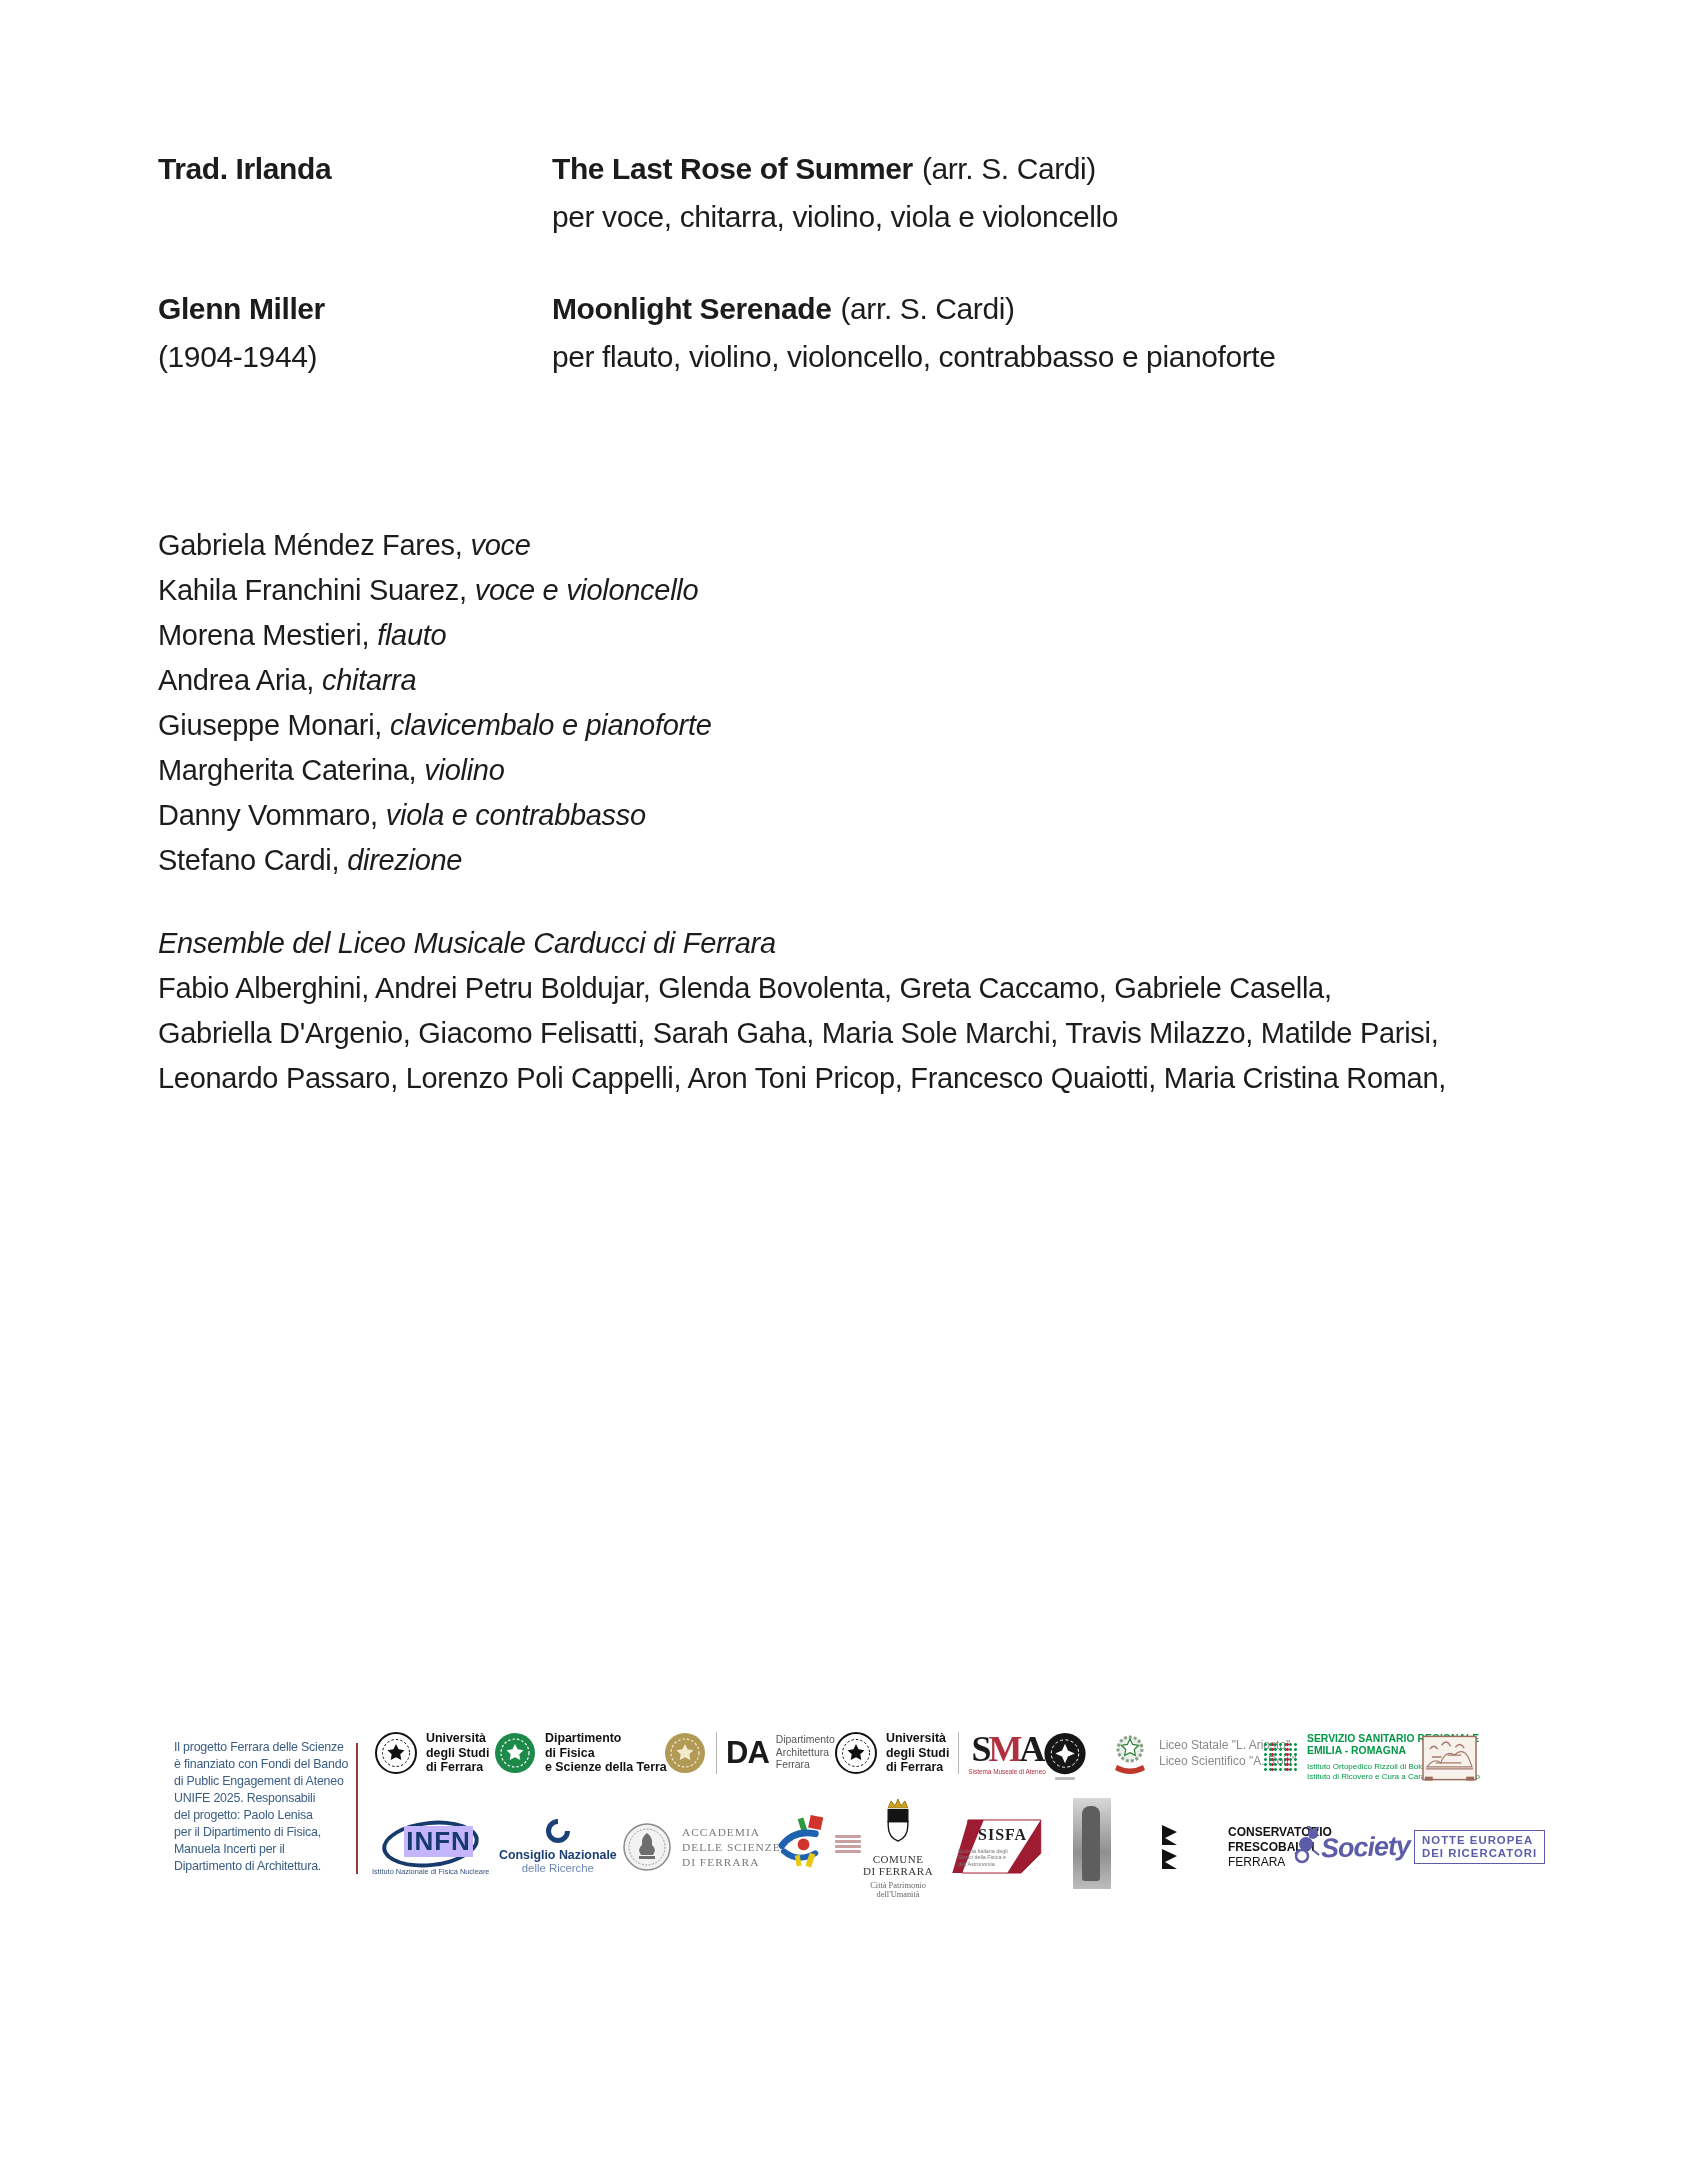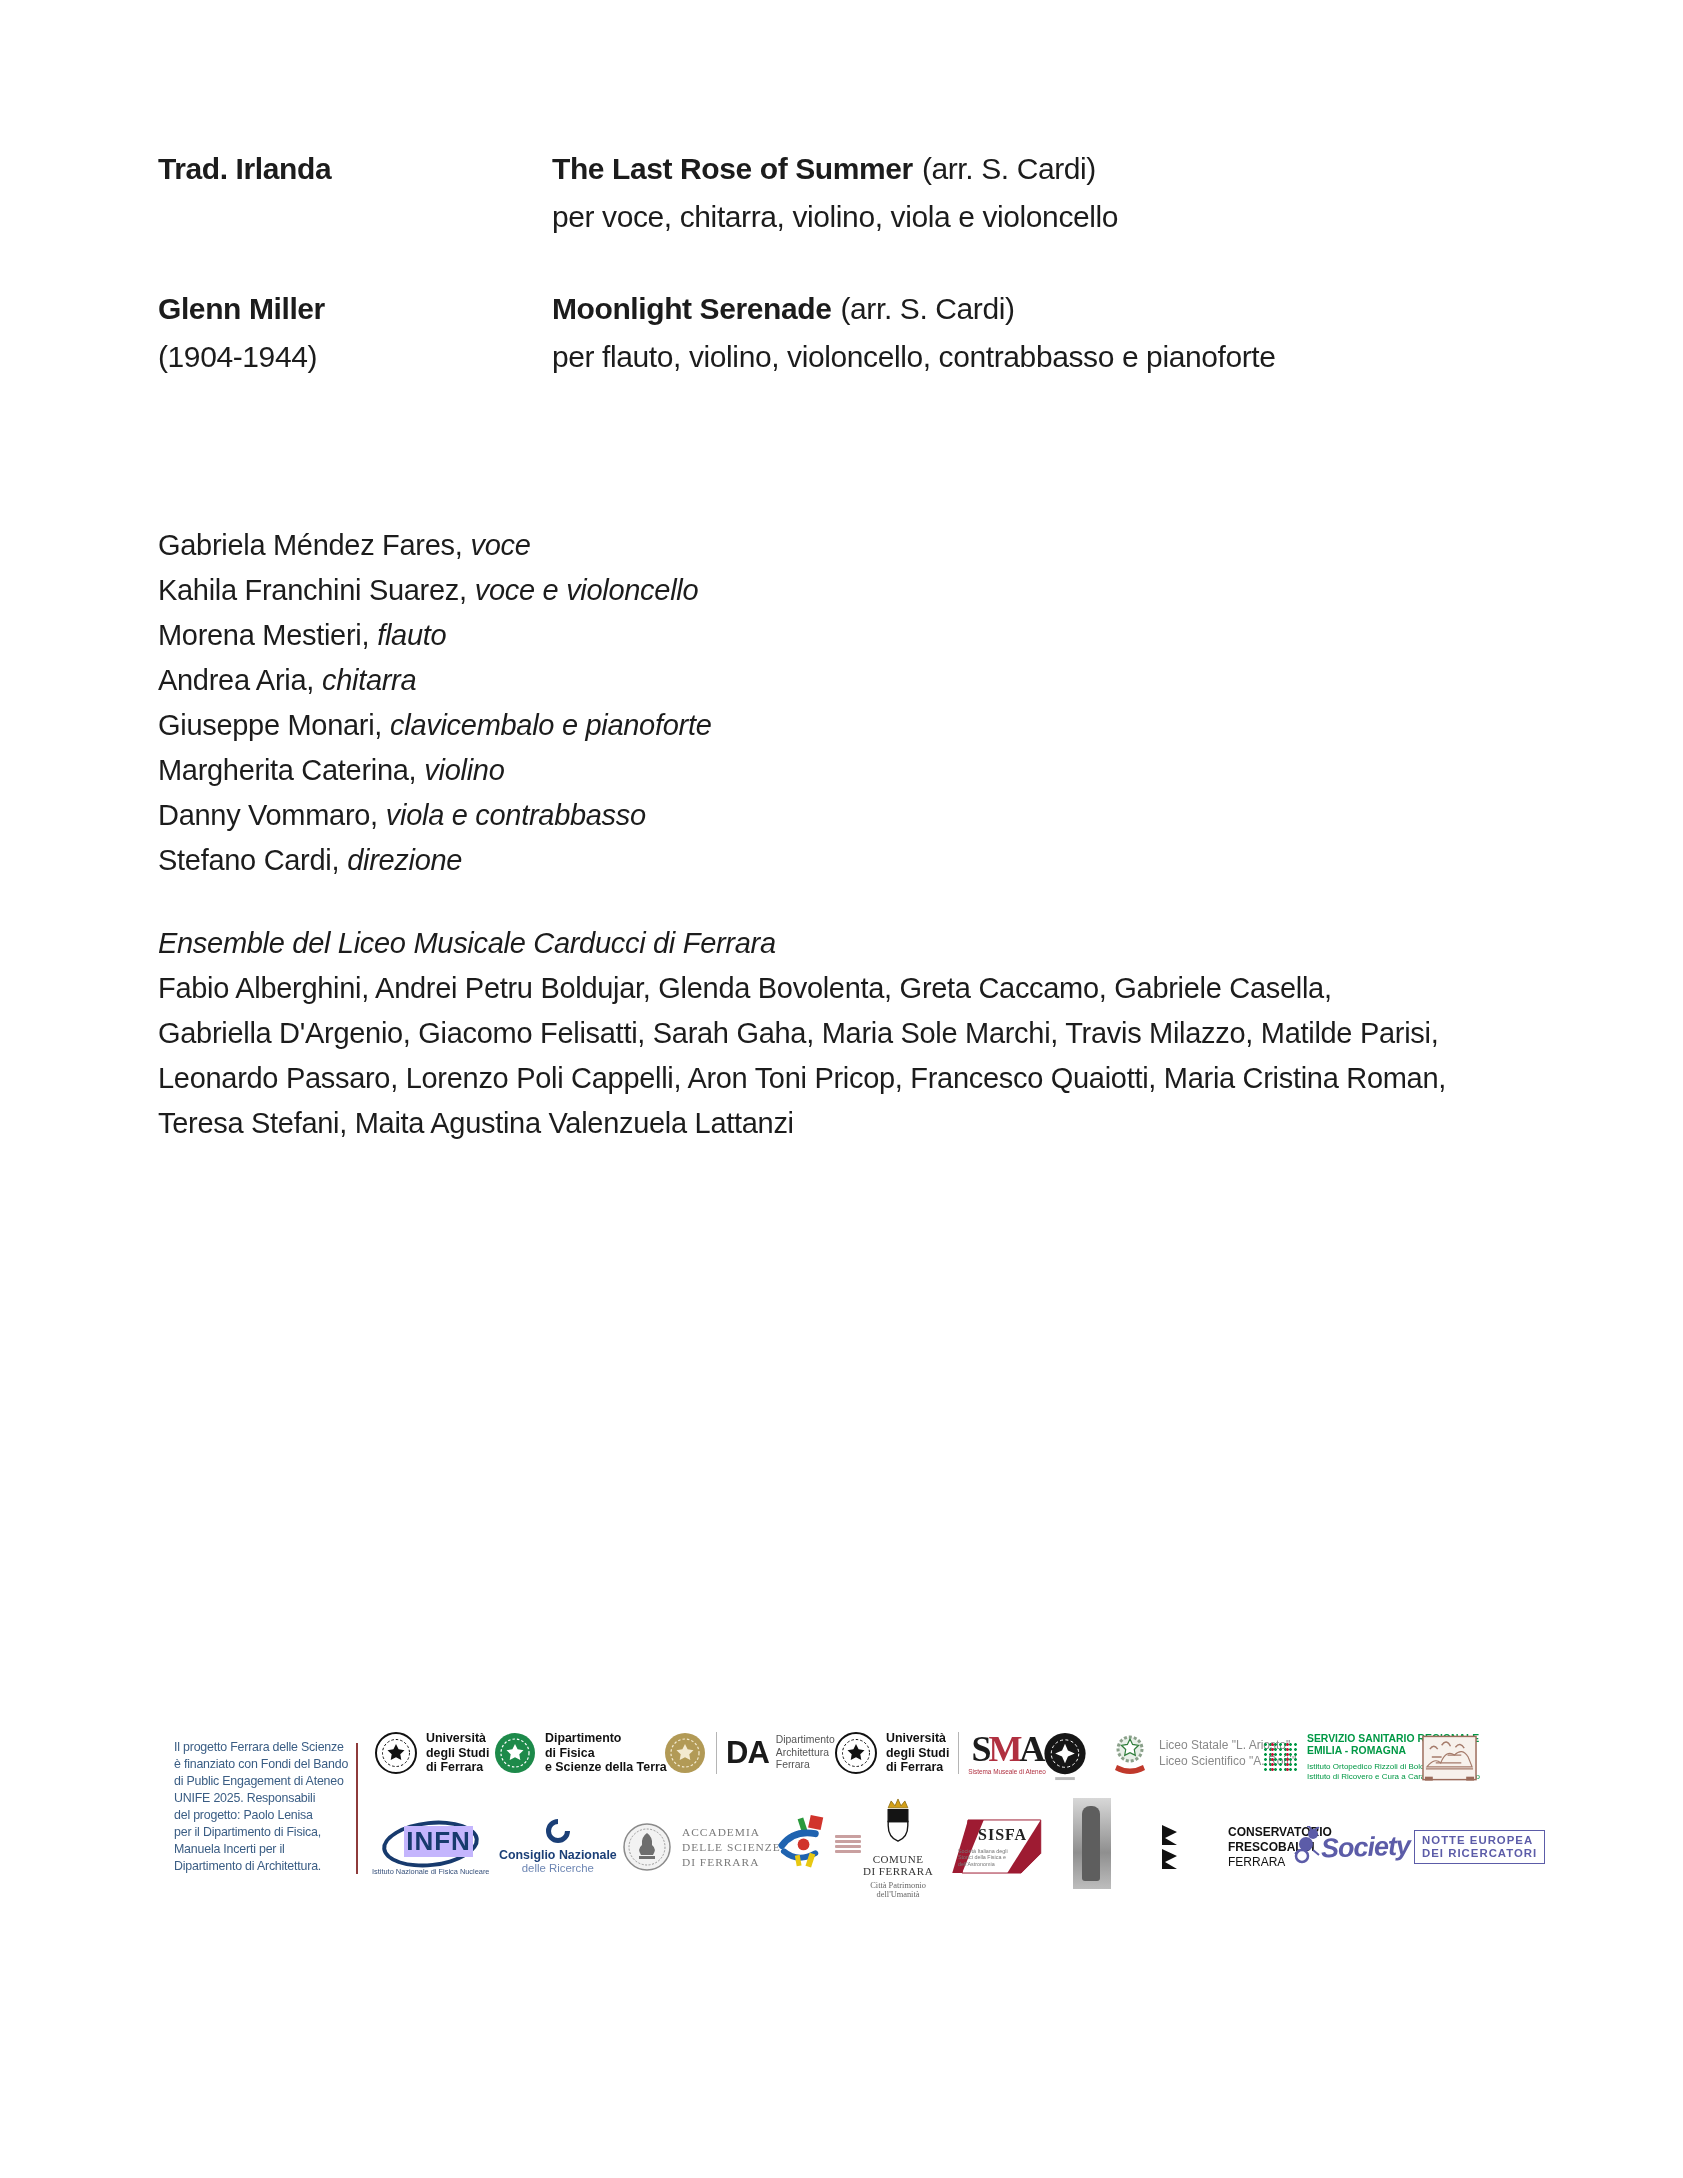--- a/index.html
+++ b/index.html
@@ -119,21 +119,20 @@
   <div class="performer"><span>Margherita Caterina,</span><span class="role">violino</span></div>
   <div class="performer"><span>Danny Vommaro,</span><span class="role">viola e contrabbasso</span></div>
   <div class="performer"><span>Stefano Cardi,</span><span class="role">direzione</span></div>
 </div>
 
 <div class="ensemble">
   <div class="ensemble-title">Ensemble del Liceo Musicale Carducci di Ferrara</div>
   <div class="ens-line">Fabio Alberghini, Andrei Petru Boldujar, Glenda Bovolenta, Greta Caccamo, Gabriele Casella,</div>
   <div class="ens-line">Gabriella D'Argenio, Giacomo Felisatti, Sarah Gaha, Maria Sole Marchi, Travis Milazzo, Matilde Parisi,</div>
   <div class="ens-line">Leonardo Passaro, Lorenzo Poli Cappelli, Aron Toni Pricop, Francesco Quaiotti, Maria Cristina Roman,</div>
-  <div class="ens-line">Teresa Stefani, Maita Agustina Valenzuela Lattanzi</div>
 </div>
 
 <div class="footer">
 
   <div class="funding">
     <span>Il progetto Ferrara delle Scienze</span>
     <span>è finanziato con Fondi del Bando</span>
     <span>di Public Engagement di Ateneo</span>
     <span>UNIFE 2025. Responsabili</span>
     <span>del progetto: Paolo Lenisa</span>

